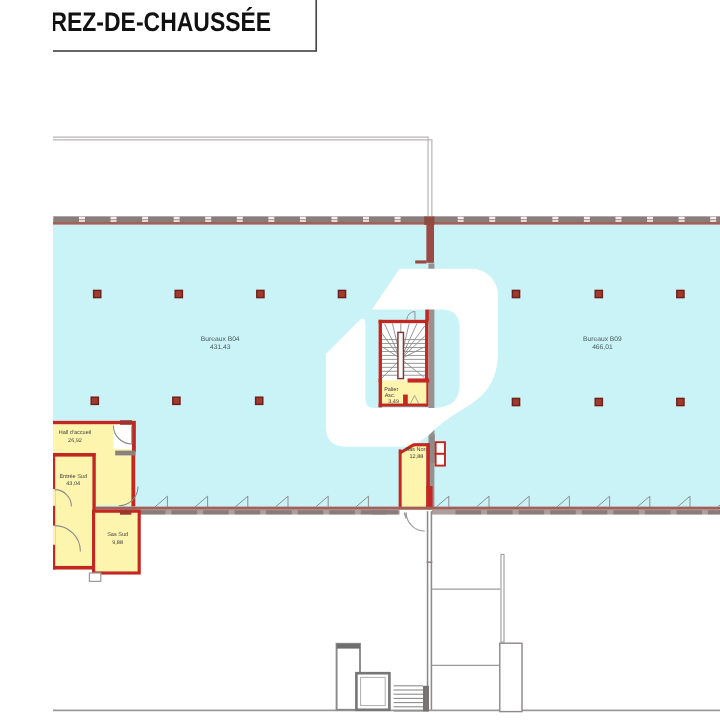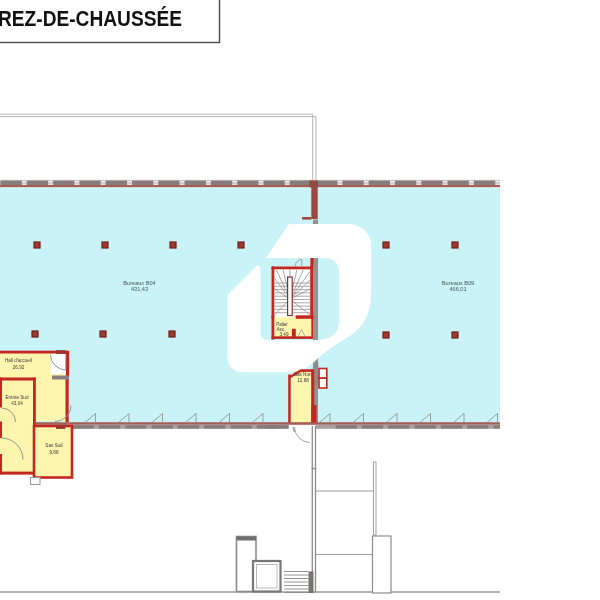--- a/index.html
+++ b/index.html
@@ -1,16 +1,16 @@
 <!DOCTYPE html>
 <html><head>
 <meta charset="utf-8">
 <style>
   html,body{margin:0;padding:0;background:#ffffff;}
-  #page{position:relative;width:500px;height:600px;overflow:hidden;font-family:"Liberation Sans", sans-serif;}
+  #page{position:relative;width:557px;height:600px;overflow:hidden;font-family:"Liberation Sans", sans-serif;margin-left:44px;}
 </style>
 </head>
 <body>
 <div id="page">
 <svg width="600" height="600" viewBox="0 0 600 600" xmlns="http://www.w3.org/2000/svg">
   <rect x="0" y="0" width="600" height="600" fill="#ffffff"></rect>
 
   <g fill="none" stroke="#b8b4b4" stroke-width="1">
     <path d="M -5,114.2 H 312.7 V 186"></path>
     <path d="M -5,116.6 H 315.9 V 186"></path>

